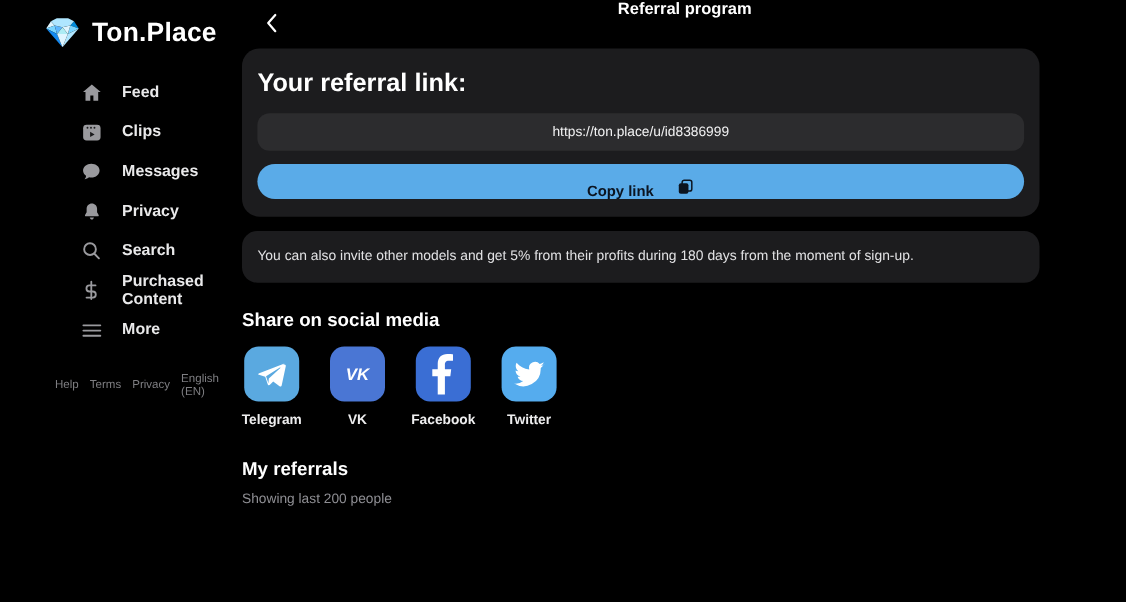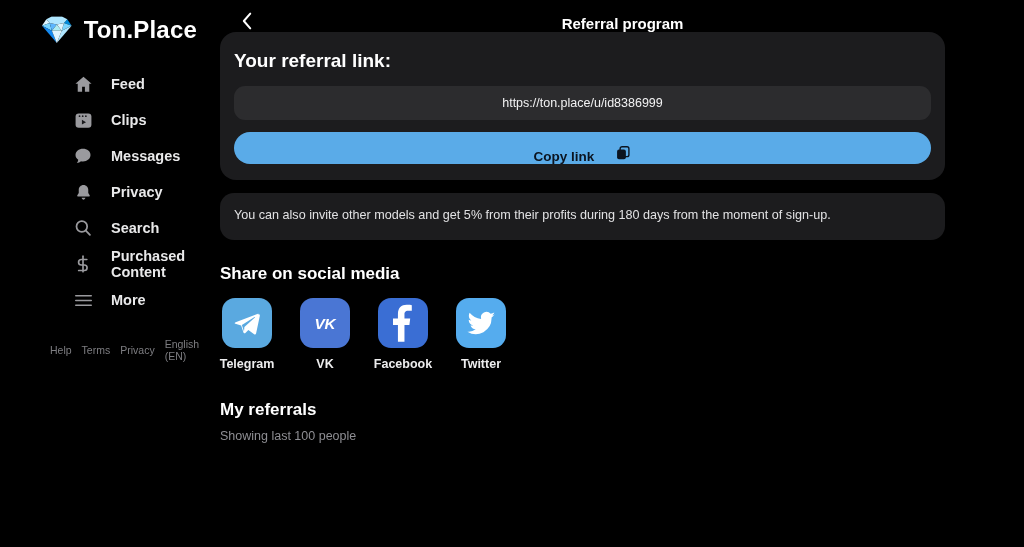--- a/index.html
+++ b/index.html
@@ -27,38 +27,38 @@
   .nav-label { color: #e9e9ea; font-size: 14.5px; font-weight: 700; }
 
   .footer-links {
     margin-top: 20px; padding-left: 50px;
     display: flex; gap: 10px; align-items: center;
   }
   .footer-links span { color: #7e7e82; font-size: 10.5px; cursor: pointer; }
 
   
   .main { flex: 1; position: relative; }
-  .topbar { height: 32px; display: flex; align-items: flex-end; position: relative; }
+  .topbar { height: 44px; display: flex; align-items: flex-start; position: relative; }
   .back-btn {
     position: absolute; left: 12px; top: 6px;
     width: 30px; height: 30px; display: flex; align-items: center; justify-content: center;
     cursor: pointer;
   }
   .page-title {
     width: 100%; text-align: center; color: #fff;
     font-size: 15px; font-weight: 700; padding-right: 0;
   }
 
   .content { padding: 0 80px 0 0; }
 
   .card {
     margin: 0 0 0 0; width: 725px; background: #1c1c1e;
     border-radius: 16px; padding: 18px 14px 16px 14px;
   }
-  .card-title { color: #fff; font-size: 19px; font-weight: 700; margin: 0 0 14px 0; }
+  .card-title { color: #fff; font-size: 23px; font-weight: 700; margin: 0 0 14px 0; }
   .link-box {
     background: #2c2c2e; border-radius: 11px; height: 34px;
     display: flex; align-items: center; justify-content: center;
     color: #f2f2f3; font-size: 12.5px; font-weight: 400; cursor: text;
   }
   .copy-btn {
     margin-top: 12px; height: 32px; background: #5aabe8; border-radius: 16px;
     display: flex; align-items: flex-end; justify-content: center; gap: 21px;
     cursor: pointer; border: none; width: 100%;
   }
@@ -247,18 +247,18 @@
                 </svg>
             </div>
             <span class="social-name">Twitter</span>
           </div>
 
         </div>
       </section>
 
       <section class="referrals-section">
         <h3 class="section-title">My referrals</h3>
-        <div class="referrals-sub">Showing last 100 people</div>
+        <div class="referrals-sub">Showing last 200 people</div>
       </section>
 
     </div>
   </main>
 </div>
 
 </body></html>

